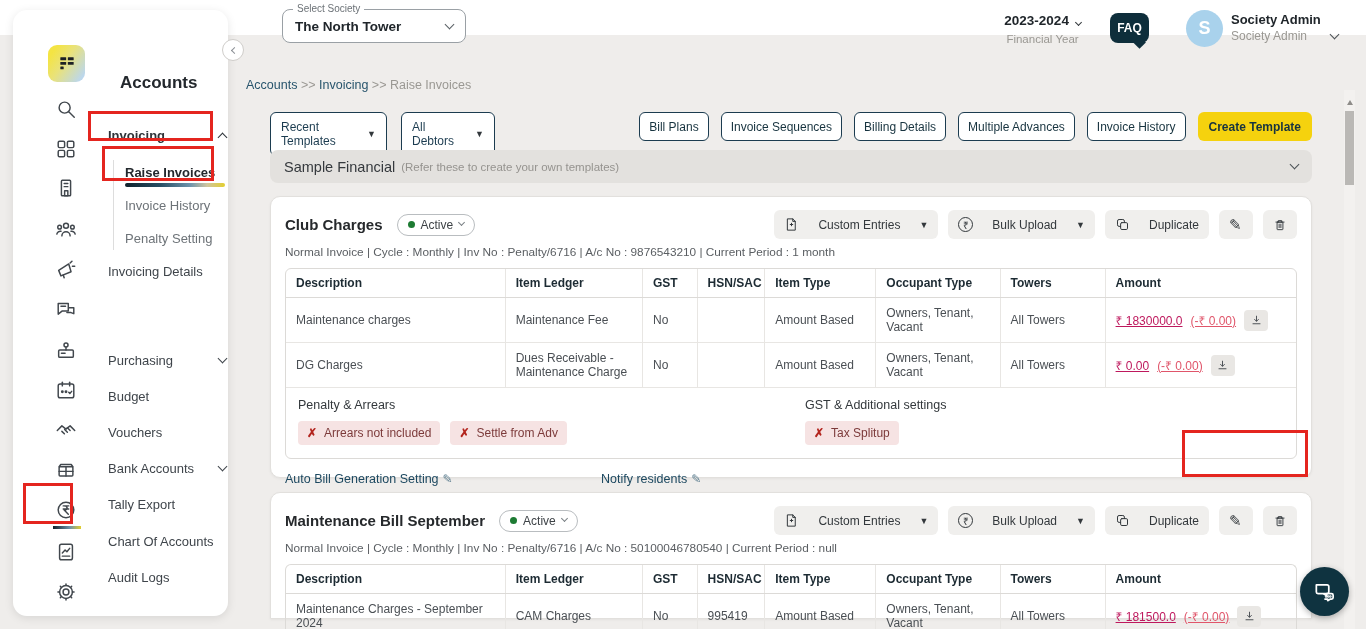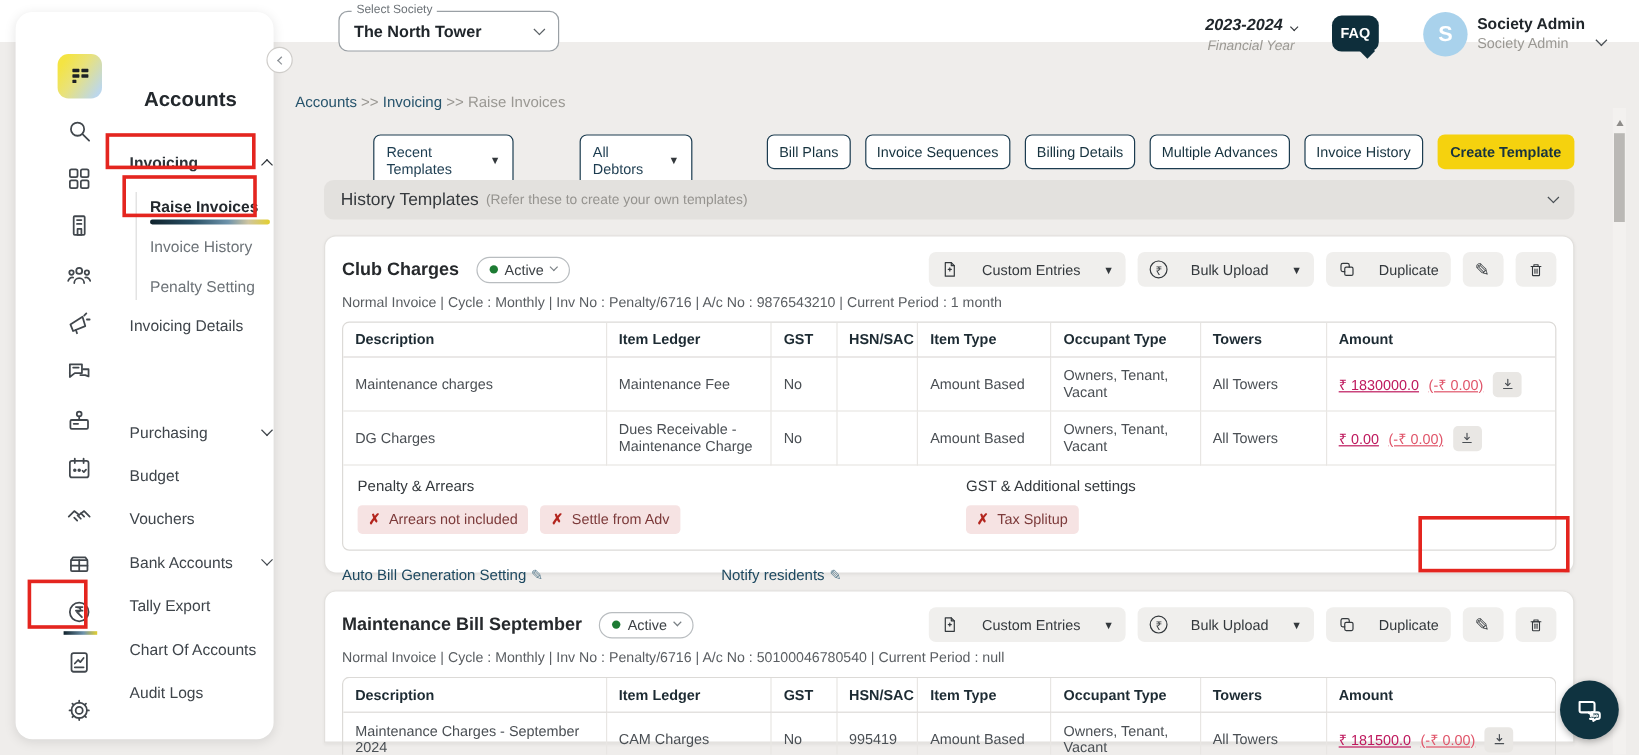--- a/index.html
+++ b/index.html
@@ -37,42 +37,42 @@
   
   .redbox { position:absolute; border:3px solid #e4251f; z-index:20; pointer-events:none; }
 
   
   .society-select { position:absolute; left:282px; top:9px; width:184px; height:34px; background:#fff;
           border:1px solid #9aa0a5; border-radius:8px; z-index:4; display:flex; align-items:center;
           padding:0 12px; justify-content:space-between; cursor:pointer; }
   .society-select .lbl { position:absolute; top:-7px; left:10px; background:#fff; padding:0 4px;
           font-size:10px; color:#6c7277; }
   .society-select .val { font-size:13.5px; font-weight:700; color:#20262b; }
-  .fy { position:absolute; left:995px; top:13px; width:95px; text-align:center;font-style:italic; }
+  .fy { position:absolute; left:995px; top:13px; width:95px; text-align:center; }
   .fy .year { font-size:13.5px; font-weight:700; color:#20262b; cursor:pointer; }
   .fy .sub { font-size:11.5px; color:#9a9893; margin-top:5px; }
   .faq-badge { position:absolute; left:1110px; top:13px; width:39px; height:30px; background:#0e2e3b;
           border-radius:8px; color:#fff; font-size:12px; font-weight:700; display:flex; align-items:center;
           justify-content:center; cursor:pointer; }
   .faq-badge:after { content:""; position:absolute; right:5px; bottom:-4px; width:9px; height:9px;
           background:#0e2e3b; transform:rotate(45deg); }
   .avatar { position:absolute; left:1186px; top:10px; width:37px; height:37px; border-radius:50%;
           background:#a9d2ec; color:#fff; font-size:18px; font-weight:700; display:flex;
           align-items:center; justify-content:center; }
   .who-name { position:absolute; left:1231px; top:12px; font-size:13px; font-weight:700; color:#20262b; }
   .who-role { position:absolute; left:1231px; top:29px; font-size:12px; color:#9a9893; }
   .hdr-chev { position:absolute; left:1331px; top:24px; color:#4a5055; cursor:pointer; }
 
   .breadcrumb { position:absolute; left:246px; top:78px; font-size:12.5px; color:#9a9893; }
   .breadcrumb .link { color:#27546c; cursor:pointer; }
 
   
   .filters { position:absolute; left:270px; top:112px; display:flex; gap:14px; }
   .f-dd { height:44px; border:1.6px solid #1c3c50; border-radius:6px; background:#fff; color:#1c3c50;
-          font-size:12px; display:flex; align-items:center; gap:10px; padding:0 10px; cursor:pointer;margin-left:41px; }
+          font-size:12px; display:flex; align-items:center; gap:10px; padding:0 10px; cursor:pointer; }
   .btn-row { position:absolute; top:112px; right:54px; display:flex; gap:12px; }
   .o-btn { height:29px; border:1.2px solid #1c3c50; border-radius:6px; background:#fff; color:#17333f;
           font-size:12px; display:flex; align-items:center; padding:0 9px; cursor:pointer; white-space:nowrap; }
   .y-btn { height:29px; border:none; border-radius:6px; background:#f5d20e; color:#17333f; font-size:12px;
           font-weight:700; display:flex; align-items:center; padding:0 11px; cursor:pointer; white-space:nowrap; }
 
   .sample-bar { position:absolute; left:270px; top:150px; width:1042px; height:33px; background:#e3e1de;
           border-radius:8px; display:flex; align-items:center; padding:0 14px; cursor:pointer; }
   .sample-bar .t { font-size:14.5px; color:#35393d; font-weight:500; }
   .sample-bar .h { font-size:11.5px; color:#95938f; margin-left:6px; }
@@ -334,21 +334,21 @@
   <div class="btn-row">
     <button class="o-btn">Bill Plans</button>
     <button class="o-btn">Invoice Sequences</button>
     <button class="o-btn">Billing Details</button>
     <button class="o-btn">Multiple Advances</button>
     <button class="o-btn">Invoice History</button>
     <button class="y-btn">Create Template</button>
   </div>
 
   <div class="sample-bar">
-    <span class="t">History Templates</span>
+    <span class="t">Sample Financial</span>
     <span class="h">(Refer these to create your own templates)</span>
     <span class="chev down"></span>
   </div>
 
   <div class="card" style="top:196px; height:282px;">
     <div class="card-head">
       <span class="card-title">Club Charges</span>
       <span class="status-pill">
           <span class="dot"></span>
           <span>Active</span>

